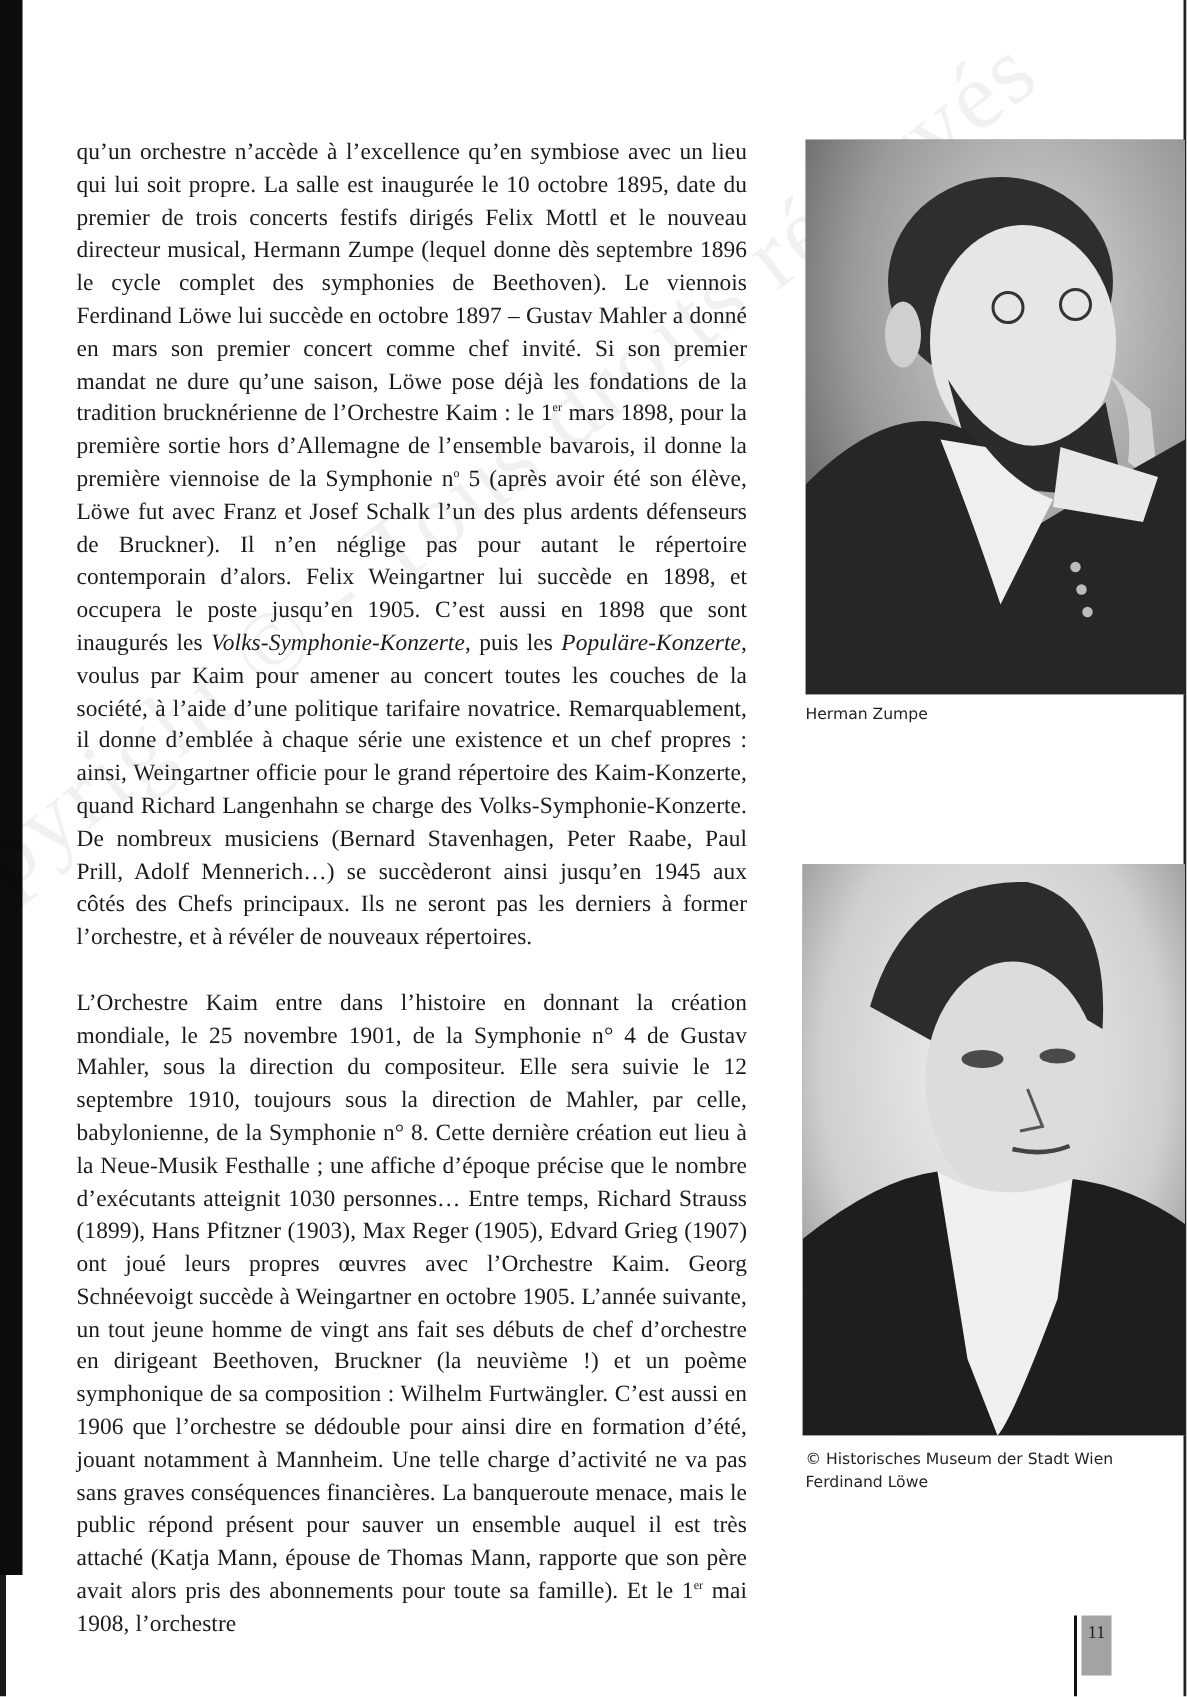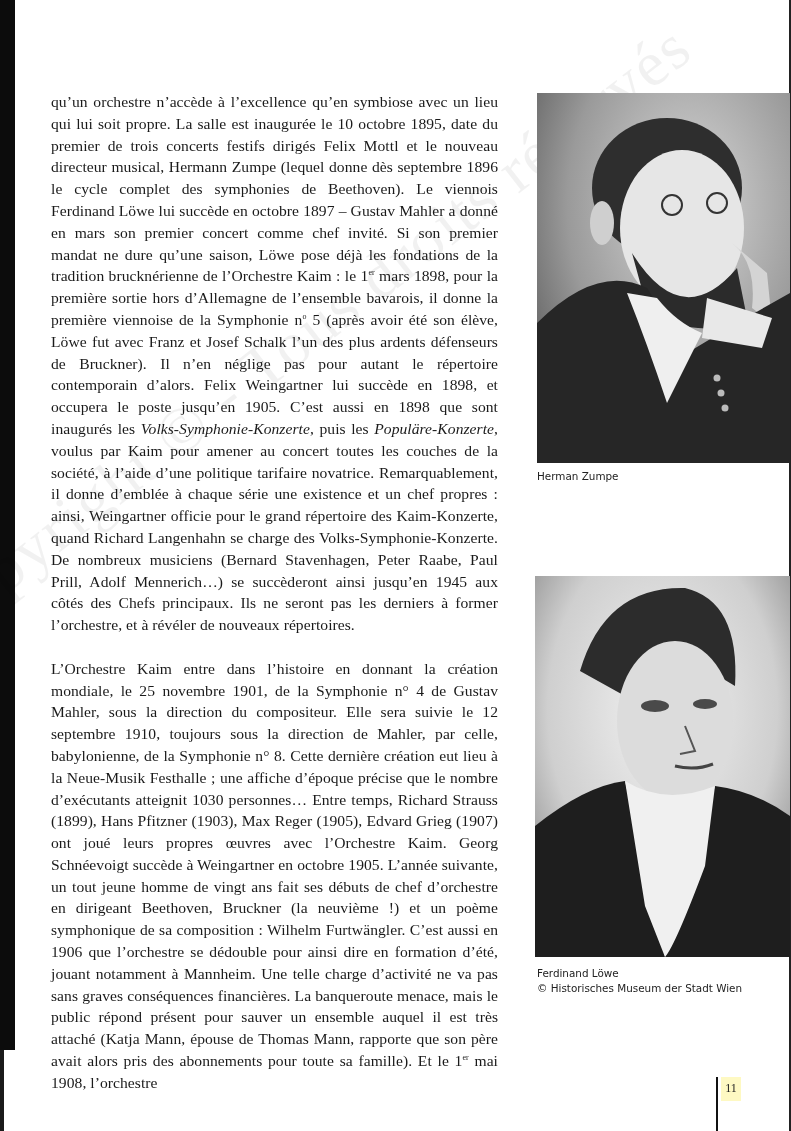--- a/index.html
+++ b/index.html
@@ -45,22 +45,22 @@
   }
   .caption-zumpe { top: 469px; }
   .caption-lowe { top: 966px; }
   .caption div { white-space: nowrap; }
 
   .page-number-rule {
     position: absolute; left: 716px; top: 1077px; width: 2px; height: 54px;
     background: #111;
   }
   .page-number {
-    position: absolute; left: 721px; top: 1077px; width: 20px; height: 24px;
-    background: #fef9c3;
+    position: absolute; left: 721px; top: 1077px; width: 20px; height: 40px;
+    background: #a3a3a3;
     font-family: "Liberation Serif", serif; font-size: 12px; line-height: 22px;
     text-align: center; color: #222;
   }
   .watermark {
     position: absolute; left: -70px; top: 590px; width: 900px;
     transform: rotate(-38deg); transform-origin: left center;
     font-family: "Liberation Serif", serif; font-size: 64px; letter-spacing: 2px;
     color: rgba(0,0,0,0.055); white-space: nowrap; pointer-events: none;
   }
 </style>
@@ -122,18 +122,18 @@
     <ellipse cx="120" cy="130" rx="14" ry="6" fill="#4a4a4a"></ellipse>
     <ellipse cx="170" cy="128" rx="12" ry="5" fill="#4a4a4a"></ellipse>
     <path d="M150 150 L160 175 L145 178" fill="none" stroke="#555" stroke-width="2"></path>
     <path d="M140 190 Q160 195 178 188" stroke="#444" stroke-width="3" fill="none"></path>
     <path d="M0 381 L0 250 Q50 210 90 205 L130 381 Z" fill="#1e1e1e"></path>
     <path d="M255 381 L255 240 Q220 215 180 210 L130 381 Z" fill="#1e1e1e"></path>
     <path d="M90 205 Q130 230 180 210 L170 290 Q140 370 130 381 L110 330 Z" fill="#f0f0f0"></path>
   </svg>
 </figure>
 <figcaption class="caption caption-lowe">
+  <div>© Historisches Museum der Stadt Wien</div>
   <div>Ferdinand Löwe</div>
-  <div>© Historisches Museum der Stadt Wien</div>
 </figcaption>
 
 <div class="page-number-rule"></div>
 <div class="page-number">11</div>
 
 </body></html>

